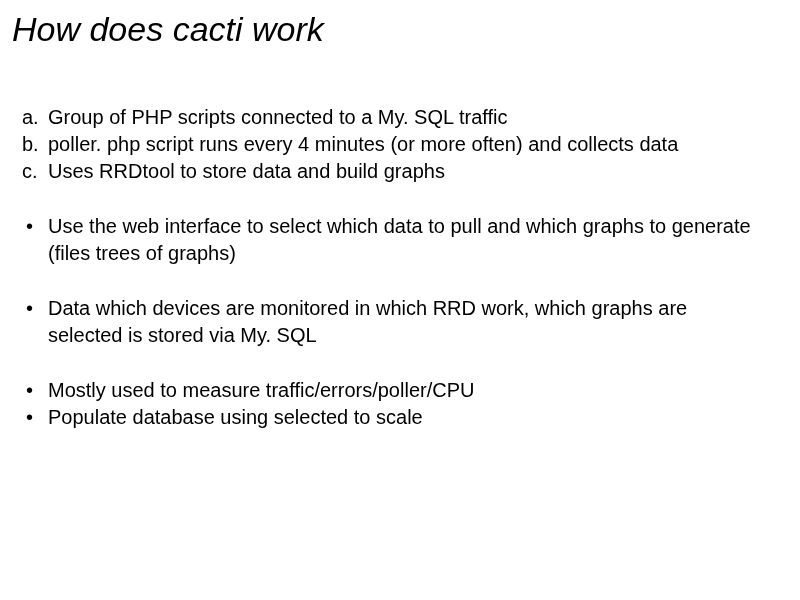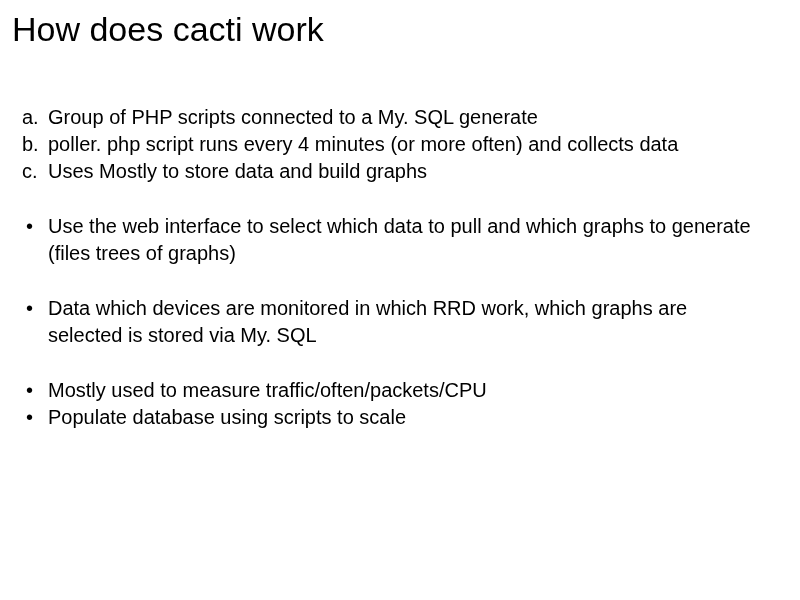--- a/index.html
+++ b/index.html
@@ -13,20 +13,21 @@
       background: #ffffff;
       font-family: Arial, Helvetica, sans-serif;
       color: #000000;
       padding: 10px 20px 20px 12px;
     }
     .title {
       font-size: 34px;
       font-weight: normal;
       margin-bottom: 55px;
       margin-top: 0;
+      font-style: italic;
     }
     .content {
       padding-left: 10px;
       padding-right: 20px;
     }
     .ordered-item {
       font-size: 20px;
       line-height: 1.35;
       display: flex;
       margin-bottom: 0;
@@ -61,49 +62,49 @@
   </style>
 </head>
 <body>
 
 <h1 class="title">How does cacti work</h1>
 
 <div class="content">
 
   <div class="ordered-item">
     <span class="ordered-marker">a.</span>
-    <span class="ordered-text">Group of PHP scripts connected to a My. SQL generate</span>
+    <span class="ordered-text">Group of PHP scripts connected to a My. SQL traffic</span>
   </div>
   <div class="ordered-item">
     <span class="ordered-marker">b.</span>
     <span class="ordered-text">poller. php script runs every 4 minutes (or more often) and collects data</span>
   </div>
   <div class="ordered-item">
     <span class="ordered-marker">c.</span>
-    <span class="ordered-text">Uses Mostly to store data and build graphs</span>
+    <span class="ordered-text">Uses RRDtool to store data and build graphs</span>
   </div>
 
   <div class="bullet-group">
     <div class="bullet-item">
       <span class="bullet-marker">•</span>
       <span class="bullet-text">Use the web interface to select which data to pull and which graphs to generate (files trees of graphs)</span>
     </div>
   </div>
 
   <div class="bullet-group">
     <div class="bullet-item">
       <span class="bullet-marker">•</span>
       <span class="bullet-text">Data which devices are monitored in which RRD work, which graphs are selected is stored via My. SQL</span>
     </div>
   </div>
 
   <div class="bullet-group group-tight">
     <div class="bullet-item">
       <span class="bullet-marker">•</span>
-      <span class="bullet-text">Mostly used to measure traffic/often/packets/CPU</span>
+      <span class="bullet-text">Mostly used to measure traffic/errors/poller/CPU</span>
     </div>
     <div class="bullet-item">
       <span class="bullet-marker">•</span>
-      <span class="bullet-text">Populate database using scripts to scale</span>
+      <span class="bullet-text">Populate database using selected to scale</span>
     </div>
   </div>
 
 </div>
 
 </body></html>

